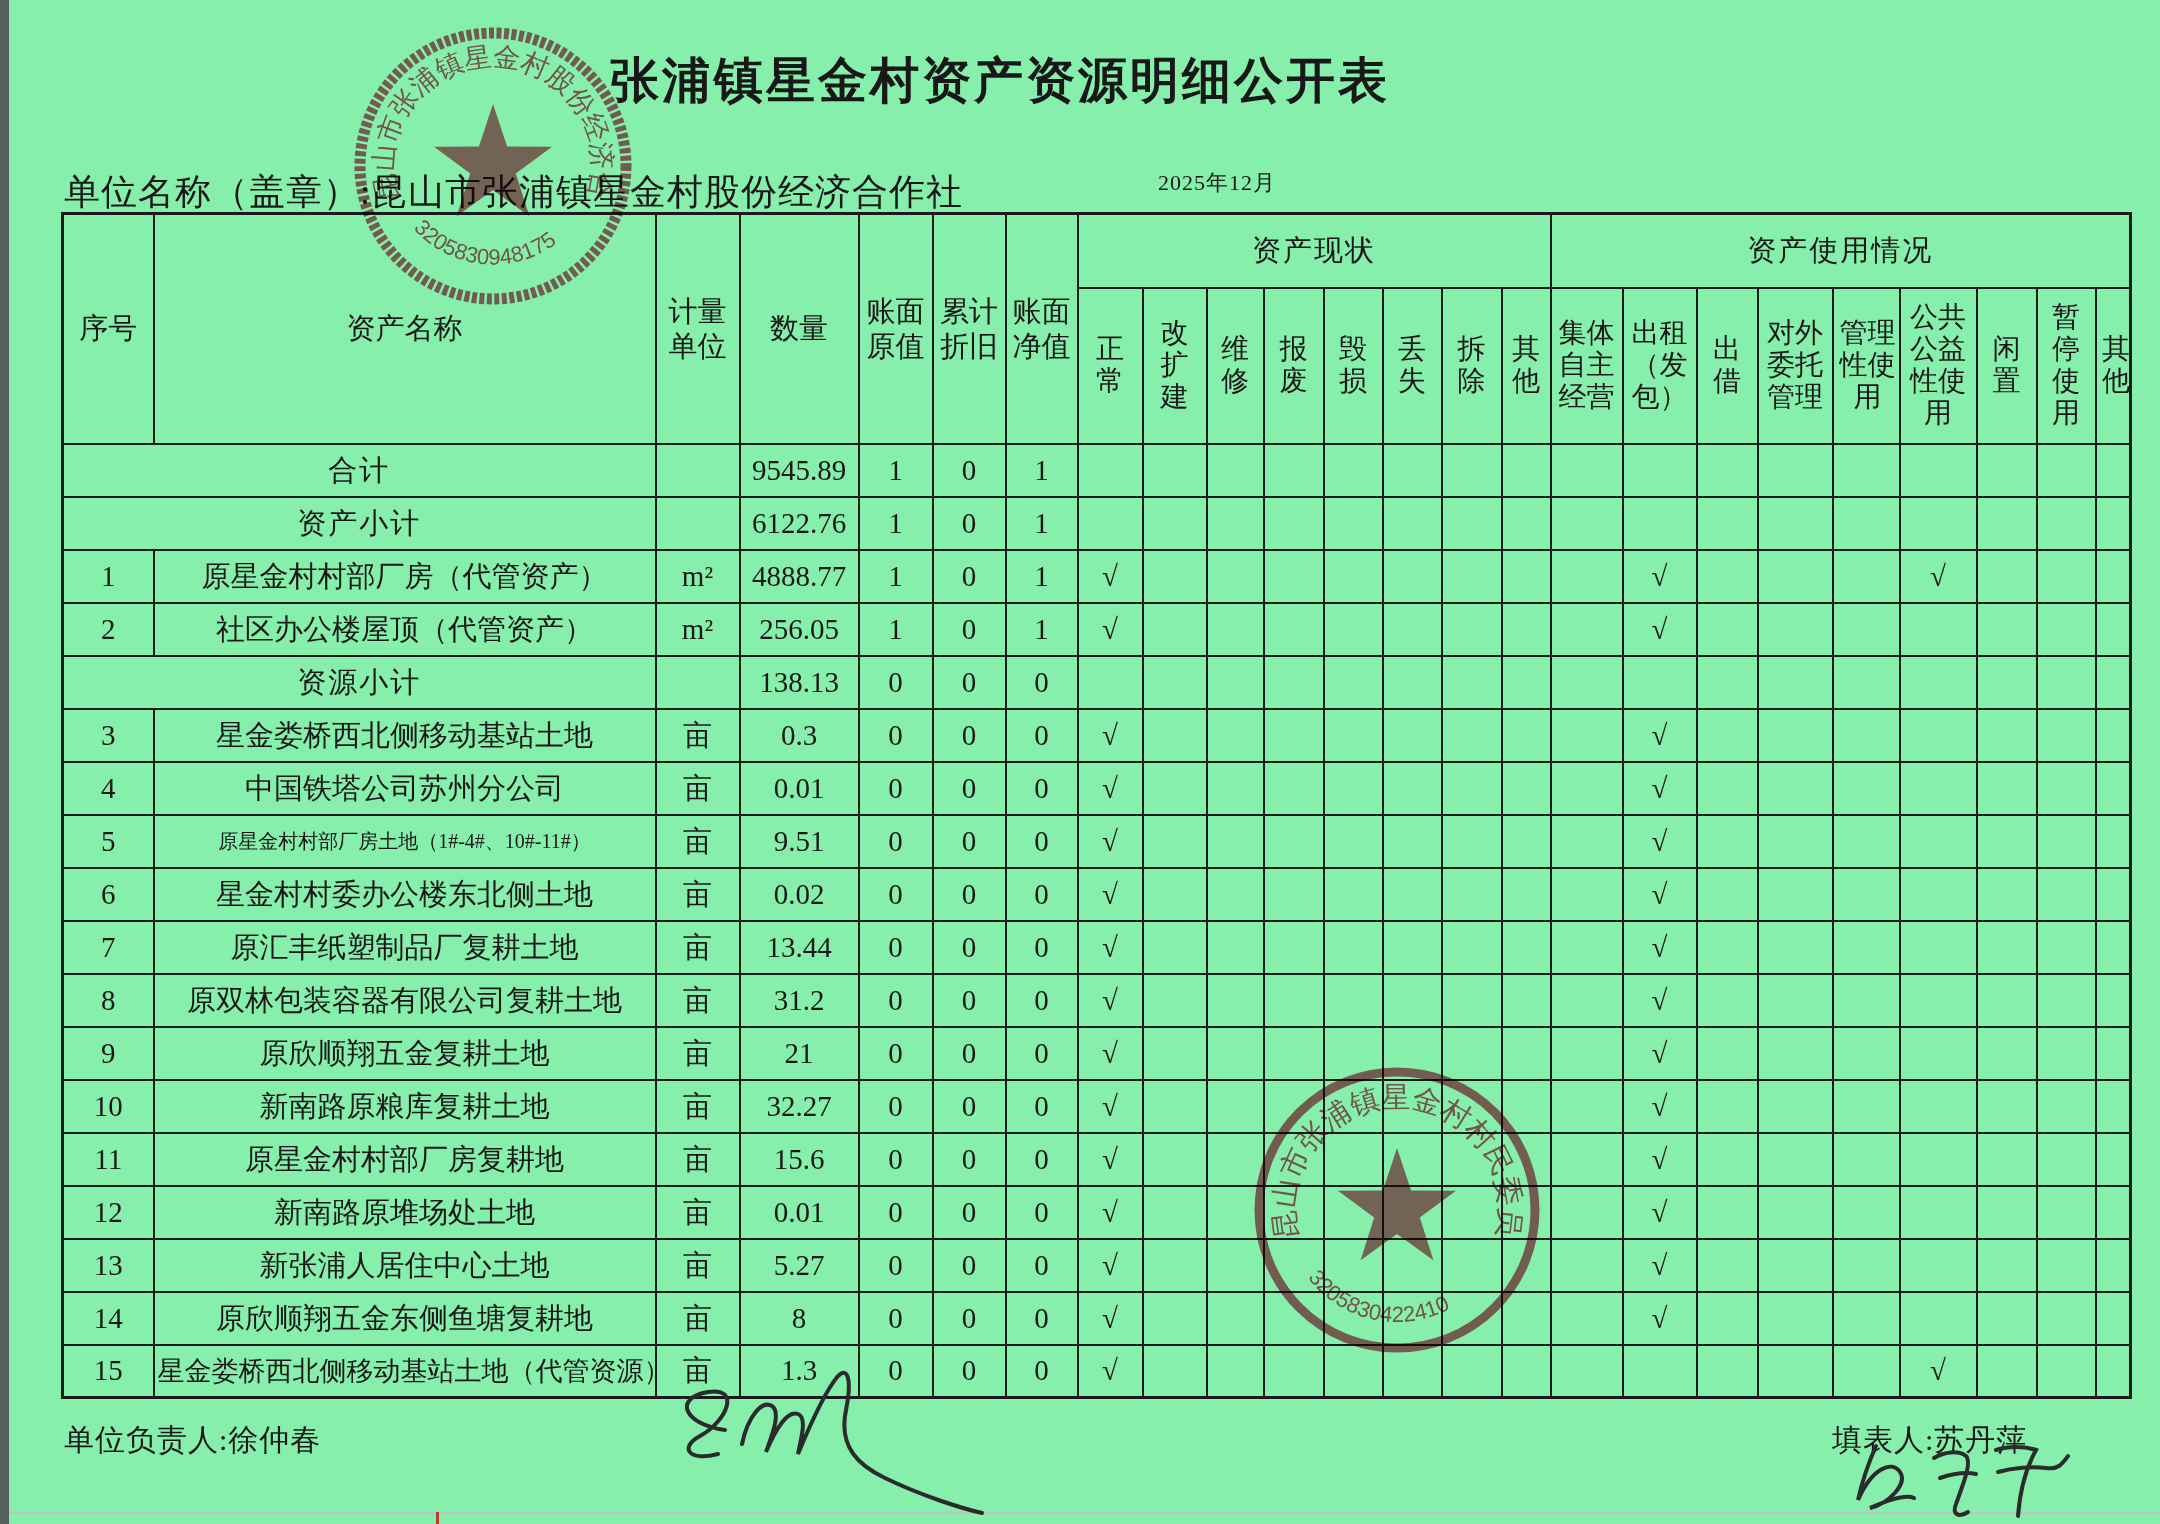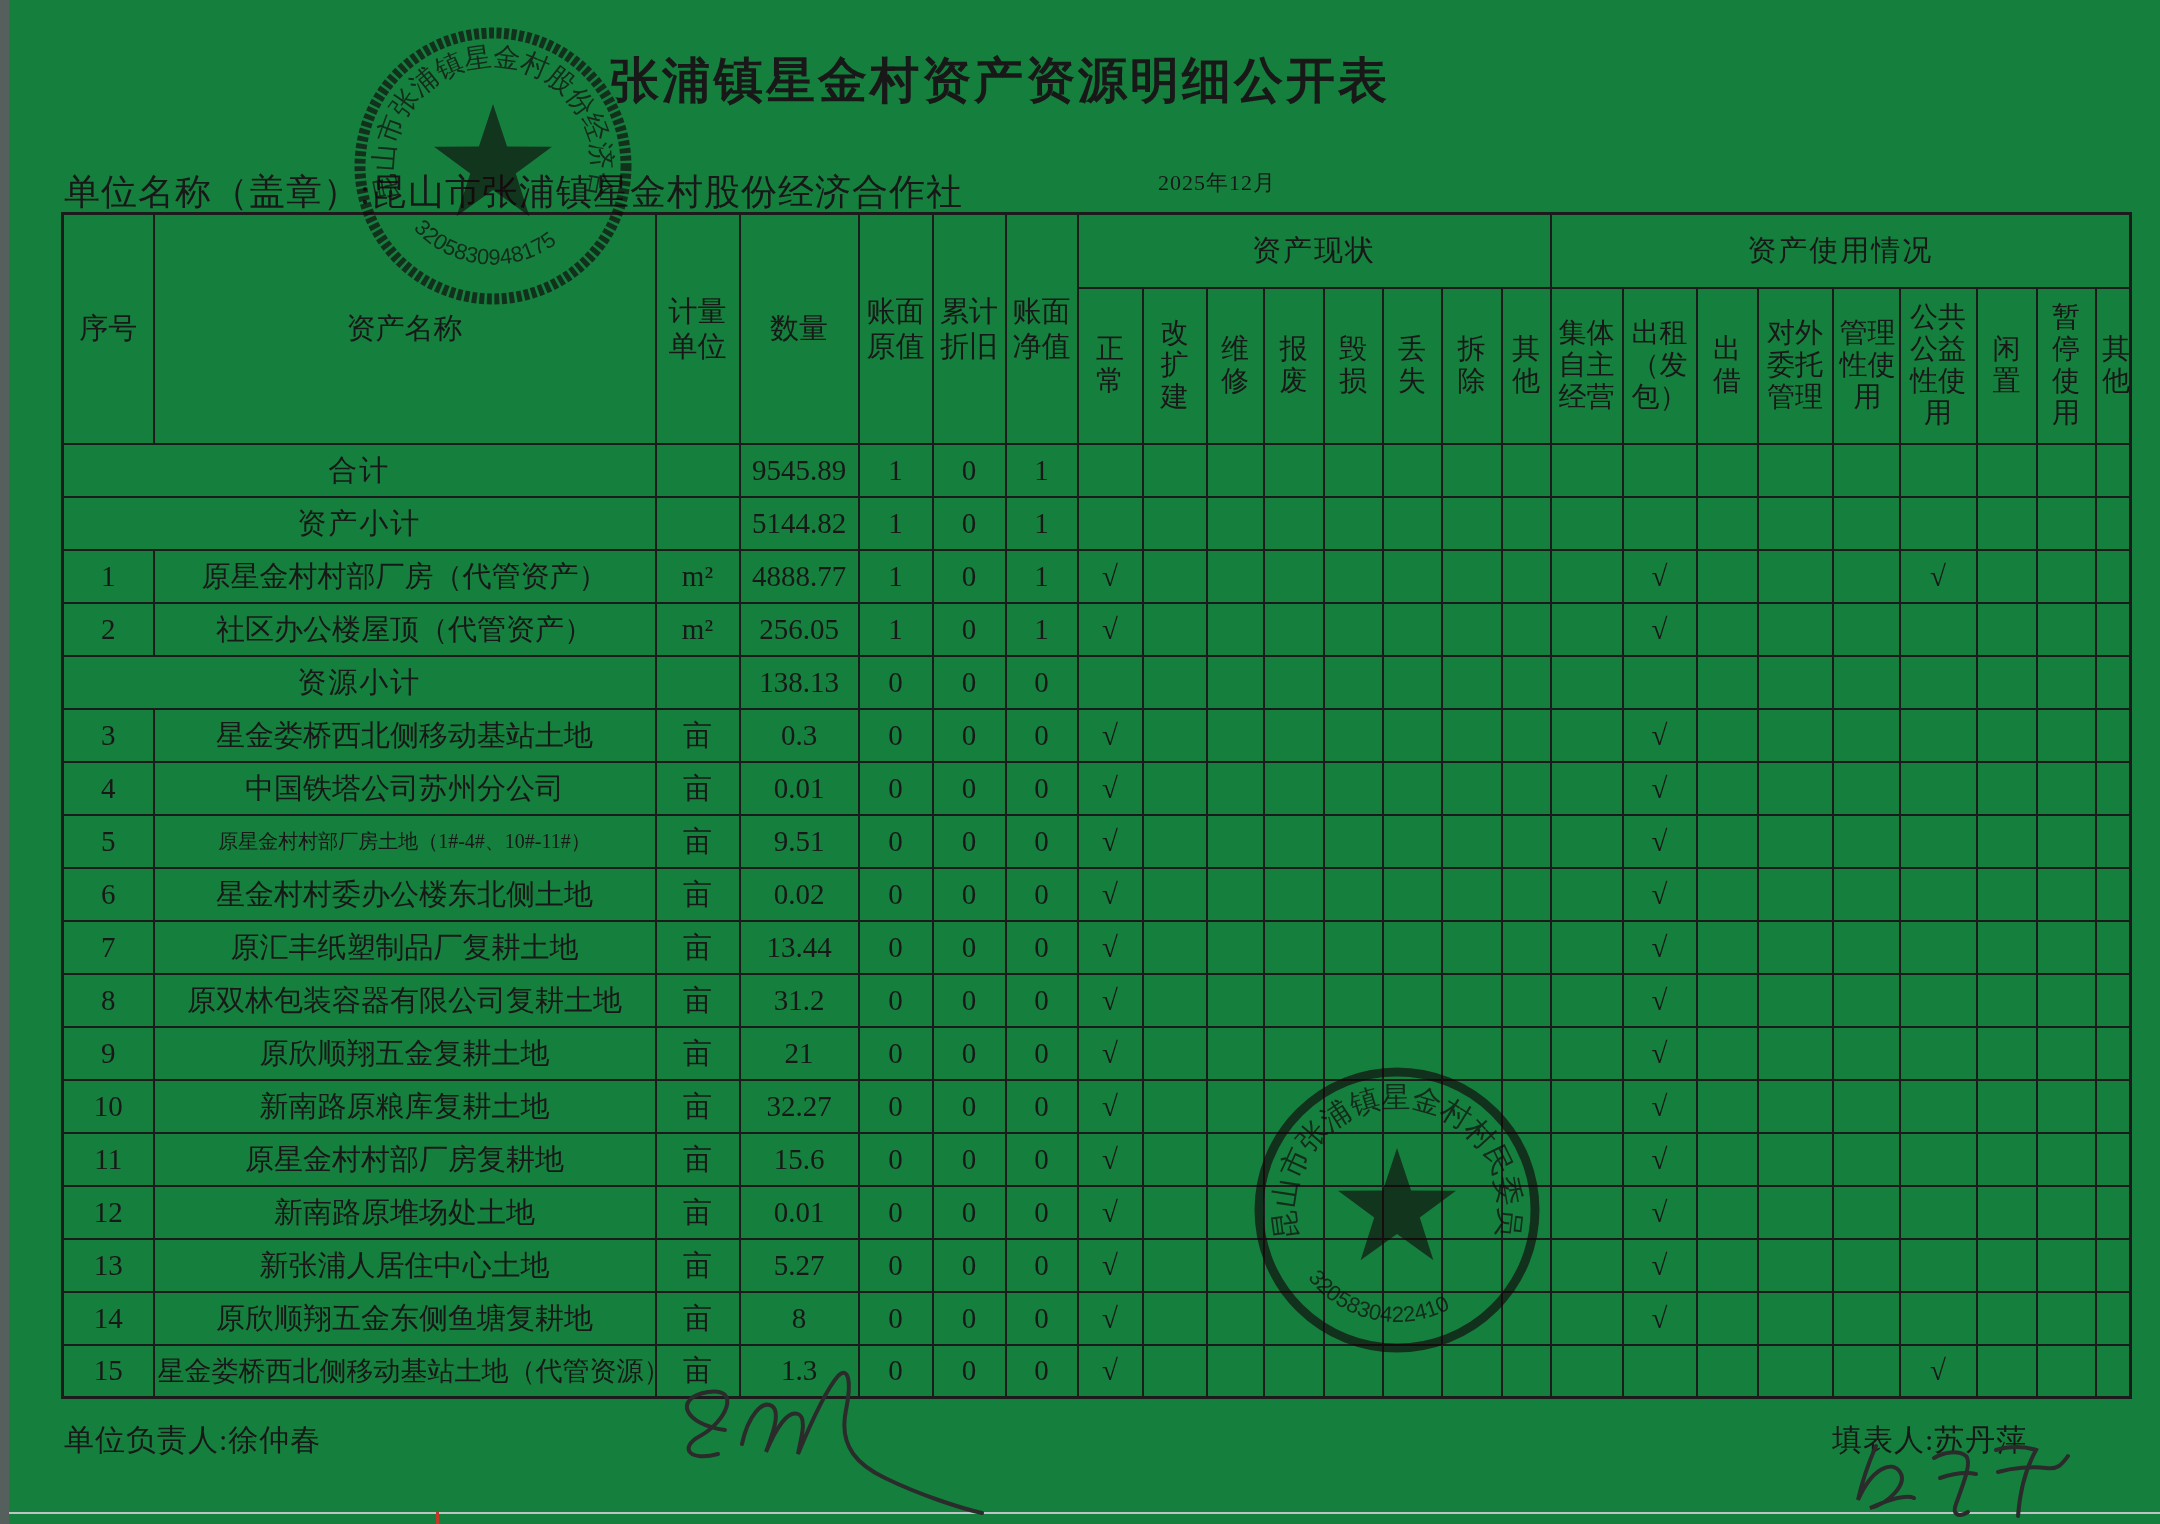--- a/index.html
+++ b/index.html
@@ -1,18 +1,18 @@
 <!DOCTYPE html>
 <html><head>
 <meta charset="utf-8">
 <style>
   html,body{margin:0;padding:0;background:#888;}
   .page{
     position:relative;width:2160px;height:1524px;margin:0 auto;
-    background:#15803d;
+    background:#86efac;
     font-family:"Liberation Serif","DejaVu Serif",serif;
     color:#181818;overflow:hidden;
   }
   
   .edge-strip{position:absolute;left:0;top:0;width:9px;height:100%;background:#55605d;}
   .bottom-line{position:absolute;left:9px;top:1512px;width:2151px;height:2px;background:#bfc3c5;}
   .red-tick{position:absolute;left:436px;top:1512px;width:3px;height:12px;background:#c0392b;}
 
   .title{
     position:absolute;left:300px;top:48px;width:1400px;text-align:center;
@@ -142,21 +142,21 @@
           <td class="chk"></td>
           <td class="chk"></td>
           <td class="chk"></td>
           <td class="chk"></td>
           <td class="chk"></td>
           <td class="chk"></td>
         </tr>
         <tr>
           <td class="lbl" colspan="2">资产小计</td>
           <td class="num"></td>
-          <td class="num">5144.82</td>
+          <td class="num">6122.76</td>
           <td class="num">1</td>
           <td class="num">0</td>
           <td class="num">1</td>
           <td class="chk"></td>
           <td class="chk"></td>
           <td class="chk"></td>
           <td class="chk"></td>
           <td class="chk"></td>
           <td class="chk"></td>
           <td class="chk"></td>

